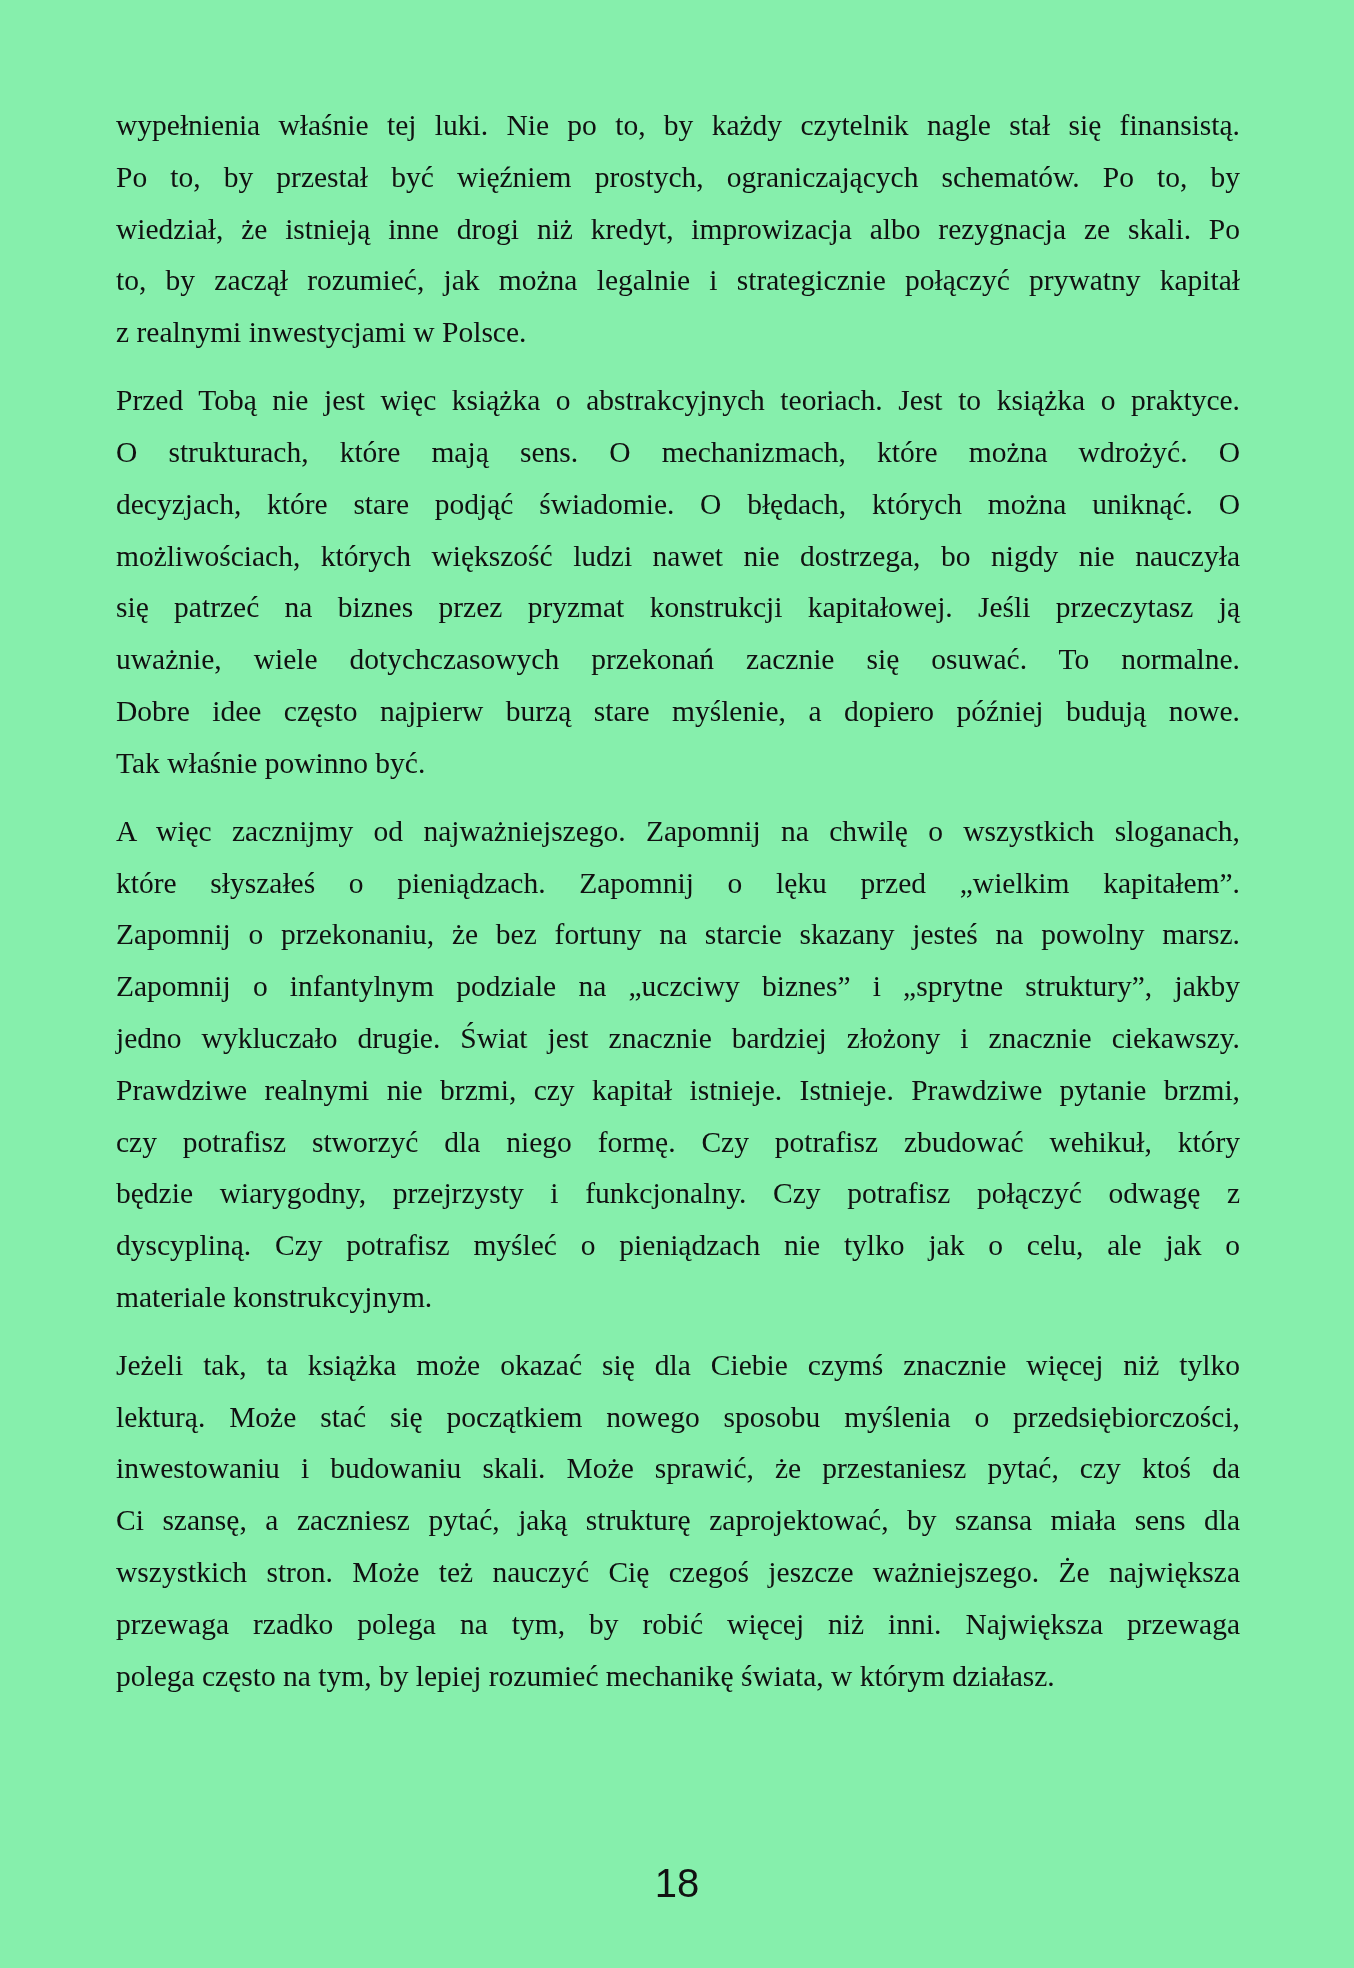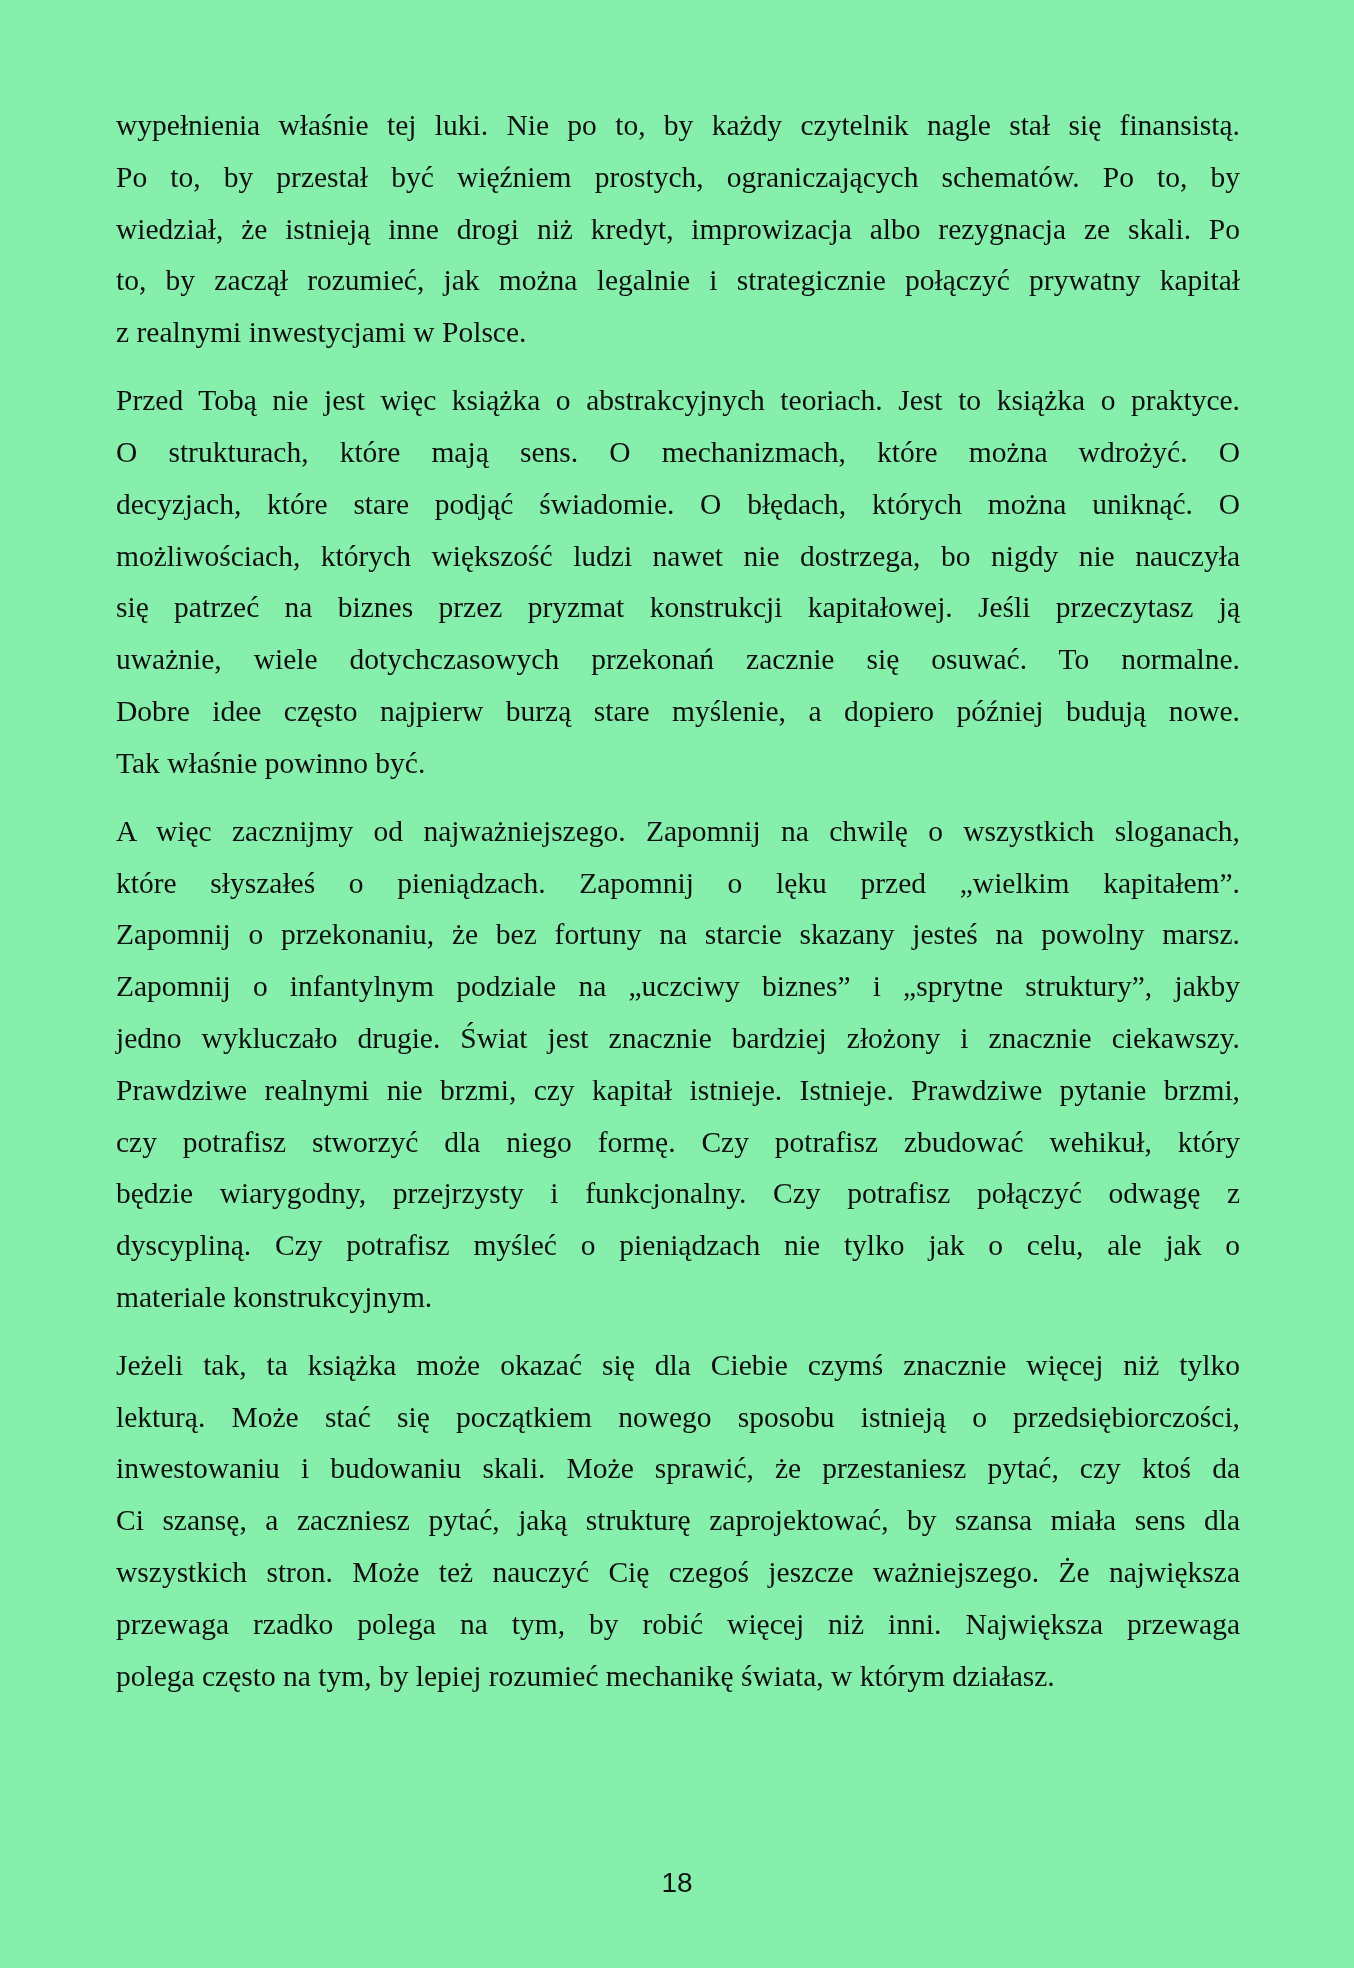--- a/index.html
+++ b/index.html
@@ -47,21 +47,21 @@
       text-align: left;
       text-align-last: left;
     }
     .page-number {
       position: absolute;
       left: 0;
       width: 1354px;
       top: 1866px;
       text-align: center;
       font-family: "Liberation Sans", "DejaVu Sans", sans-serif;
-      font-size: 28px;
+      font-size: 40px;
       line-height: 34px;
       color: #111111;
     }
   </style>
 </head>
 <body>
 
 <div class="page">
   <div class="body-text">
 
@@ -92,21 +92,21 @@
       <span class="line" style="word-spacing: 0px;">jedno wykluczało drugie. Świat jest znacznie bardziej złożony i znacznie ciekawszy.</span>
       <span class="line" style="word-spacing: 0px;">Prawdziwe realnymi nie brzmi, czy kapitał istnieje. Istnieje. Prawdziwe pytanie brzmi,</span>
       <span class="line" style="word-spacing: 0px;">czy potrafisz stworzyć dla niego formę. Czy potrafisz zbudować wehikuł, który</span>
       <span class="line" style="word-spacing: 0px;">będzie wiarygodny, przejrzysty i funkcjonalny. Czy potrafisz połączyć odwagę z</span>
       <span class="line" style="word-spacing: 0px;">dyscypliną. Czy potrafisz myśleć o pieniądzach nie tylko jak o celu, ale jak o</span>
       <span class="line last" style="word-spacing: 0px; text-align: right;">materiale konstrukcyjnym.</span>
     </p>
 
     <p class="paragraph">
       <span class="line" style="word-spacing: 0px;">Jeżeli tak, ta książka może okazać się dla Ciebie czymś znacznie więcej niż tylko</span>
-      <span class="line" style="word-spacing: 0px;">lekturą. Może stać się początkiem nowego sposobu istnieją o przedsiębiorczości,</span>
+      <span class="line" style="word-spacing: 0px;">lekturą. Może stać się początkiem nowego sposobu myślenia o przedsiębiorczości,</span>
       <span class="line" style="word-spacing: 0px;">inwestowaniu i budowaniu skali. Może sprawić, że przestaniesz pytać, czy ktoś da</span>
       <span class="line" style="word-spacing: 0px;">Ci szansę, a zaczniesz pytać, jaką strukturę zaprojektować, by szansa miała sens dla</span>
       <span class="line" style="word-spacing: 0px;">wszystkich stron. Może też nauczyć Cię czegoś jeszcze ważniejszego. Że największa</span>
       <span class="line" style="word-spacing: 0px;">przewaga rzadko polega na tym, by robić więcej niż inni. Największa przewaga</span>
       <span class="line last" style="word-spacing: 0px;">polega często na tym, by lepiej rozumieć mechanikę świata, w którym działasz.</span>
     </p>
 
   </div>
 
   <div class="page-number">18</div>

